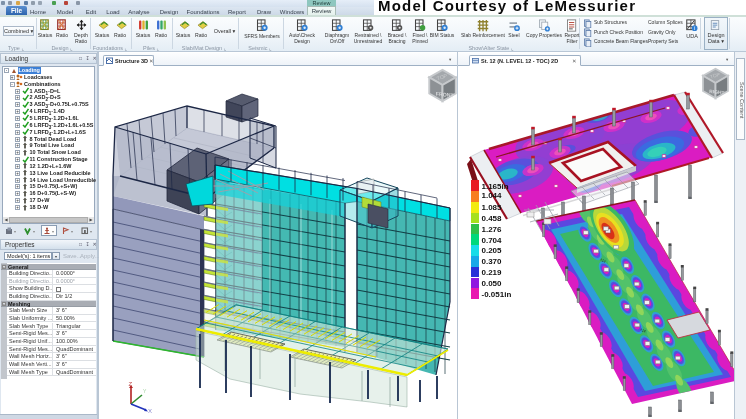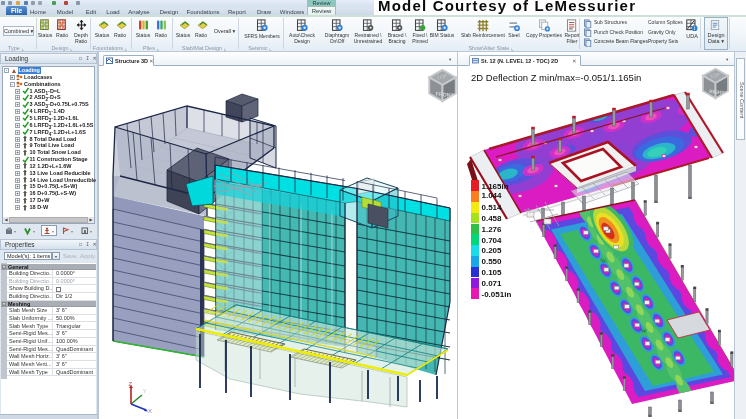--- a/index.html
+++ b/index.html
@@ -740,21 +740,20 @@
 <div class="abs" style="left:458px;top:52px;width:276px;height:367px;background:#fff;"></div>
 <div class="abs" style="left:458px;top:53px;width:276px;height:13px;background:linear-gradient(#fcfdfe,#eef3f8);border-bottom:1px solid #9eb0c4;"></div>
 <div class="abs" style="left:469px;top:55px;width:112px;height:11px;background:#fff;border:1px solid #9eb0c4;border-bottom:1px solid #fff;border-radius:2px 2px 0 0;"></div>
 <svg class="abs" style="left:472px;top:57px" width="7" height="7">
       <rect x="0.5" y="1.5" width="6" height="4.5" fill="#cddcf0" stroke="#4a6fa8" stroke-width="0.8"></rect>
       <line x1="0.5" y1="3.5" x2="6.5" y2="3.5" stroke="#4a6fa8" stroke-width="0.6"></line>
     </svg>
 <div class="abs" style="left:481px;top:56.5px;font-size:5.5px;font-weight:bold;color:#222;line-height:9px;white-space:nowrap;">St. 12 (N. LEVEL 12 - TOC) 2D</div>
 <div class="abs" style="left:572px;top:56.5px;font-size:5.5px;color:#666;line-height:9px;">✕</div>
 <div class="abs" style="left:726px;top:57px;font-size:4.5px;color:#555;">▾</div>
-<div class="abs" style="left:471px;top:72px;font-size:9.5px;color:#111;white-space:nowrap;">2D Deflection Z min/max=-0.051/1.165in</div>
 <svg class="abs" style="left:700px;top:66px" width="31" height="34" viewBox="0 0 34 38">
       <polygon points="3,11 17,3 31,11 17,19" fill="#a4a8ac" stroke="#c6c9cc" stroke-width="2"></polygon>
       <polygon points="3,11 17,19 17,36 3,28" fill="#8d9195" stroke="#c6c9cc" stroke-width="2"></polygon>
       <polygon points="17,19 31,11 31,28 17,36" fill="#787d81" stroke="#c6c9cc" stroke-width="2"></polygon>
       <text x="10" y="29" font-size="5.5" fill="#d8dadc" font-family="Liberation Sans" transform="skewY(6)" font-weight="bold">RIGHT</text>
       <text x="11" y="12.5" font-size="5.5" fill="#c8cacc" font-family="Liberation Sans" transform="rotate(-18 17 11)">TOP</text>
     </svg>
 <svg class="abs" style="left:458px;top:66px" width="276" height="353" viewBox="458 66 276 353">
       <defs>
         <clipPath id="slab">
@@ -1039,32 +1038,32 @@
         <path d="M528,208 l14,24 M536,205 l14,24 M545,202 l14,24 M524,210 h30 M530,222 l28,-8"></path>
       </g>
       <rect x="527" y="212" width="7" height="5" fill="#eee" stroke="#999" stroke-width="0.6"></rect>
       <rect x="544" y="219" width="7" height="5" fill="#eee" stroke="#999" stroke-width="0.6"></rect>
     </svg>
 <div class="abs" style="left:470.5px;top:180.3px;width:8.5px;height:10.8px;background:#e81c24;"></div>
 <div class="abs" style="left:481.5px;top:181.5px;font-size:8px;font-weight:bold;color:#111;white-space:nowrap;line-height:9px;">1.165in</div>
 <div class="abs" style="left:470.5px;top:191.1px;width:8.5px;height:10.8px;background:#f87e20;"></div>
 <div class="abs" style="left:481.5px;top:191px;font-size:8px;font-weight:bold;color:#111;white-space:nowrap;line-height:9px;">1.044</div>
 <div class="abs" style="left:470.5px;top:201.9px;width:8.5px;height:10.8px;background:#f2ea10;"></div>
-<div class="abs" style="left:481.5px;top:203.1px;font-size:8px;font-weight:bold;color:#111;white-space:nowrap;line-height:9px;">0.514</div>
+<div class="abs" style="left:481.5px;top:203.1px;font-size:8px;font-weight:bold;color:#111;white-space:nowrap;line-height:9px;">1.085</div>
 <div class="abs" style="left:470.5px;top:212.7px;width:8.5px;height:10.8px;background:#a6e01e;"></div>
 <div class="abs" style="left:481.5px;top:213.9px;font-size:8px;font-weight:bold;color:#111;white-space:nowrap;line-height:9px;">0.458</div>
 <div class="abs" style="left:470.5px;top:223.5px;width:8.5px;height:10.8px;background:#30c04a;"></div>
 <div class="abs" style="left:481.5px;top:224.7px;font-size:8px;font-weight:bold;color:#111;white-space:nowrap;line-height:9px;">1.276</div>
 <div class="abs" style="left:470.5px;top:234.3px;width:8.5px;height:10.8px;background:#00d87a;"></div>
 <div class="abs" style="left:481.5px;top:235.5px;font-size:8px;font-weight:bold;color:#111;white-space:nowrap;line-height:9px;">0.704</div>
 <div class="abs" style="left:470.5px;top:245.1px;width:8.5px;height:10.8px;background:#18dce8;"></div>
 <div class="abs" style="left:481.5px;top:246.3px;font-size:8px;font-weight:bold;color:#111;white-space:nowrap;line-height:9px;">0.205</div>
 <div class="abs" style="left:470.5px;top:255.9px;width:8.5px;height:10.8px;background:#18a8e8;"></div>
-<div class="abs" style="left:481.5px;top:257.1px;font-size:8px;font-weight:bold;color:#111;white-space:nowrap;line-height:9px;">0.550</div>
+<div class="abs" style="left:481.5px;top:257.1px;font-size:8px;font-weight:bold;color:#111;white-space:nowrap;line-height:9px;">0.370</div>
 <div class="abs" style="left:470.5px;top:266.7px;width:8.5px;height:10.8px;background:#2830d8;"></div>
-<div class="abs" style="left:481.5px;top:267.9px;font-size:8px;font-weight:bold;color:#111;white-space:nowrap;line-height:9px;">0.105</div>
+<div class="abs" style="left:481.5px;top:267.9px;font-size:8px;font-weight:bold;color:#111;white-space:nowrap;line-height:9px;">0.219</div>
 <div class="abs" style="left:470.5px;top:277.5px;width:8.5px;height:10.8px;background:#9018e0;"></div>
-<div class="abs" style="left:481.5px;top:278.7px;font-size:8px;font-weight:bold;color:#111;white-space:nowrap;line-height:9px;">0.071</div>
+<div class="abs" style="left:481.5px;top:278.7px;font-size:8px;font-weight:bold;color:#111;white-space:nowrap;line-height:9px;">0.050</div>
 <div class="abs" style="left:470.5px;top:288.3px;width:8.5px;height:10.8px;background:#e818b0;"></div>
 <div class="abs" style="left:481.5px;top:289.5px;font-size:8px;font-weight:bold;color:#111;white-space:nowrap;line-height:9px;">-0.051in</div>
 <div class="abs" style="left:734px;top:52px;width:12px;height:367px;background:#edf1f6;border-left:1px solid #b9c6d4;"></div>
 <div class="abs" style="left:736px;top:58px;width:9px;height:82px;background:#fbfcfd;border:1px solid #aab8c8;"></div>
 <div class="abs" style="left:736.5px;top:62px;width:9px;height:76px;font-size:5.5px;color:#555;writing-mode:vertical-rl;text-align:center;line-height:9px;">Scene Content</div>
 </div>
 </body></html>

